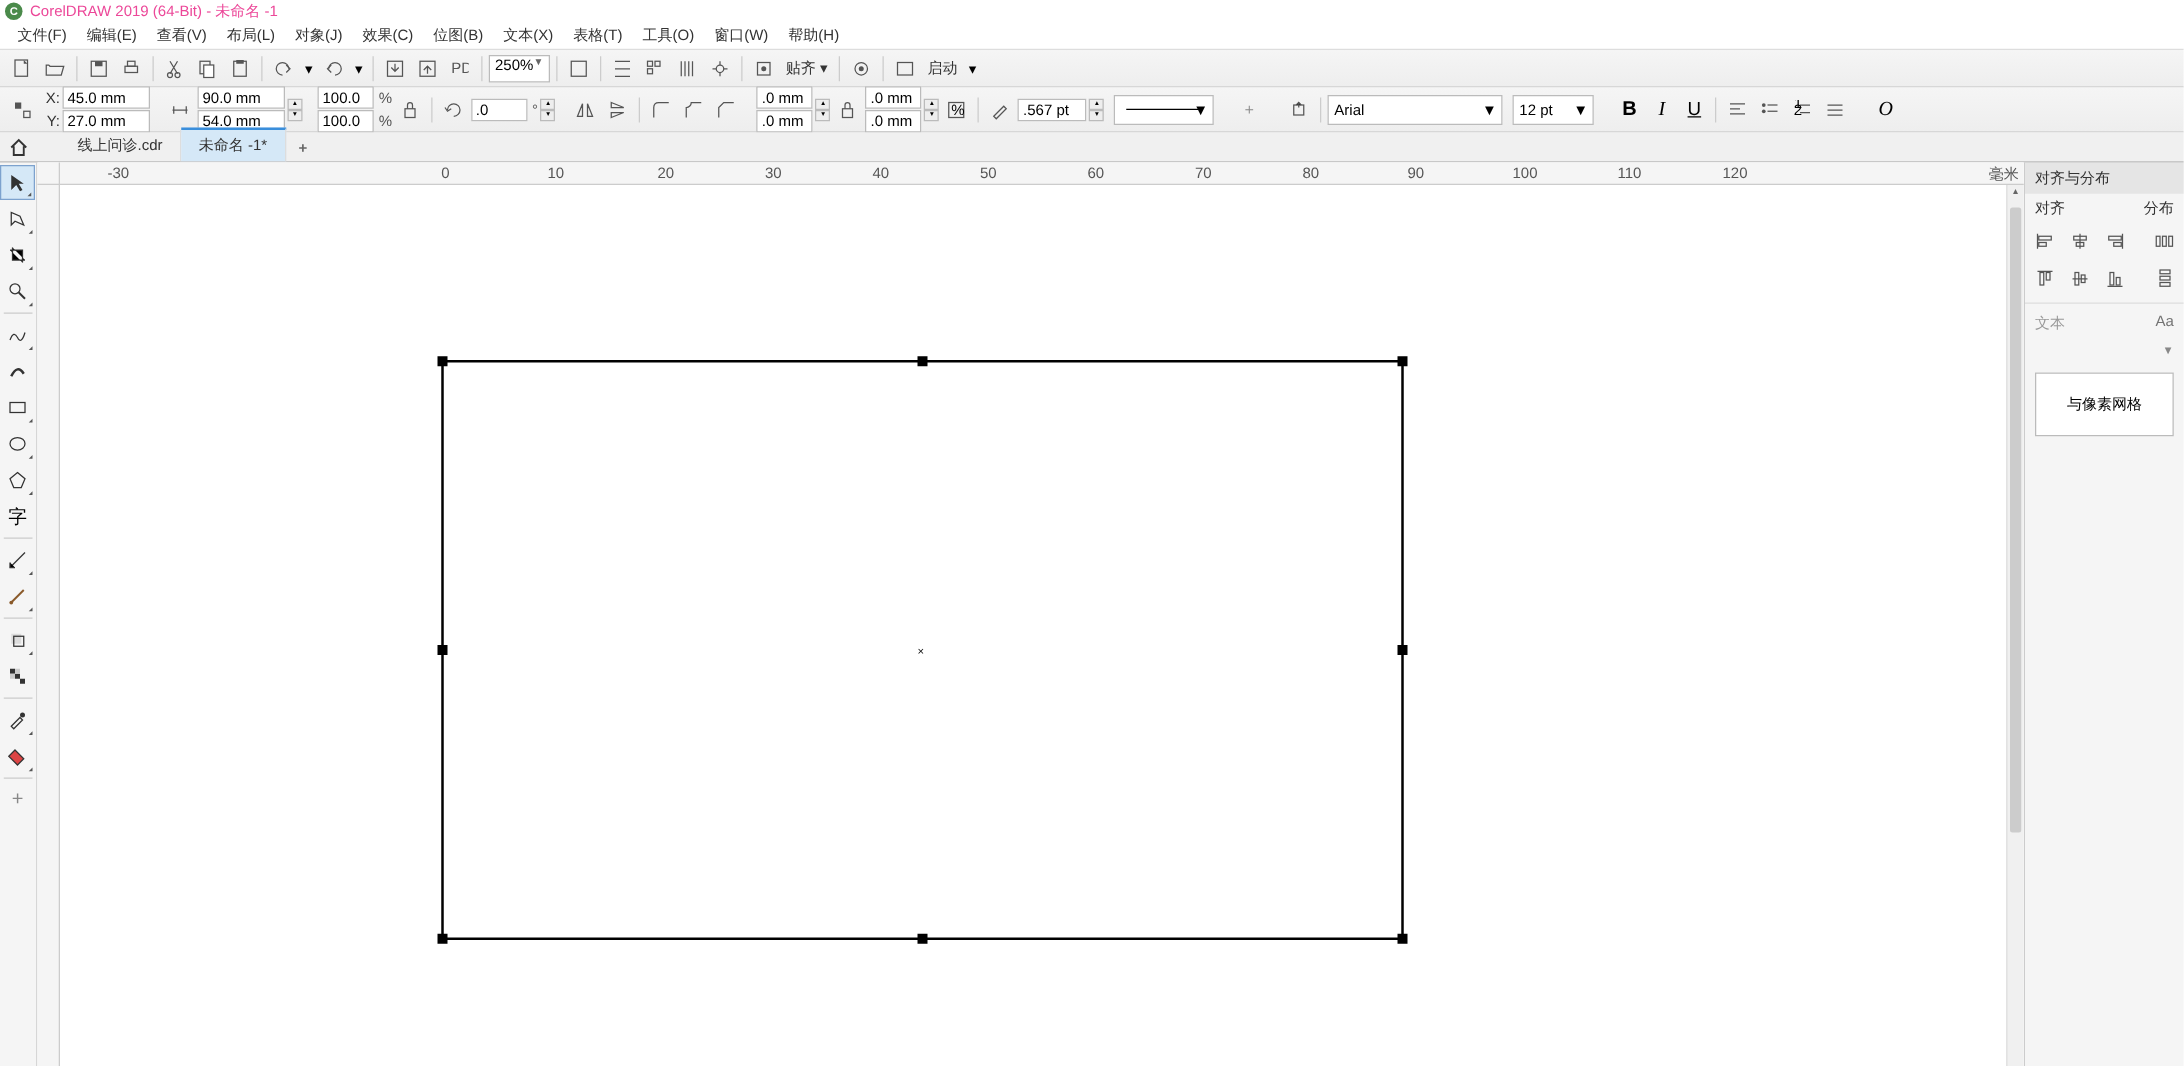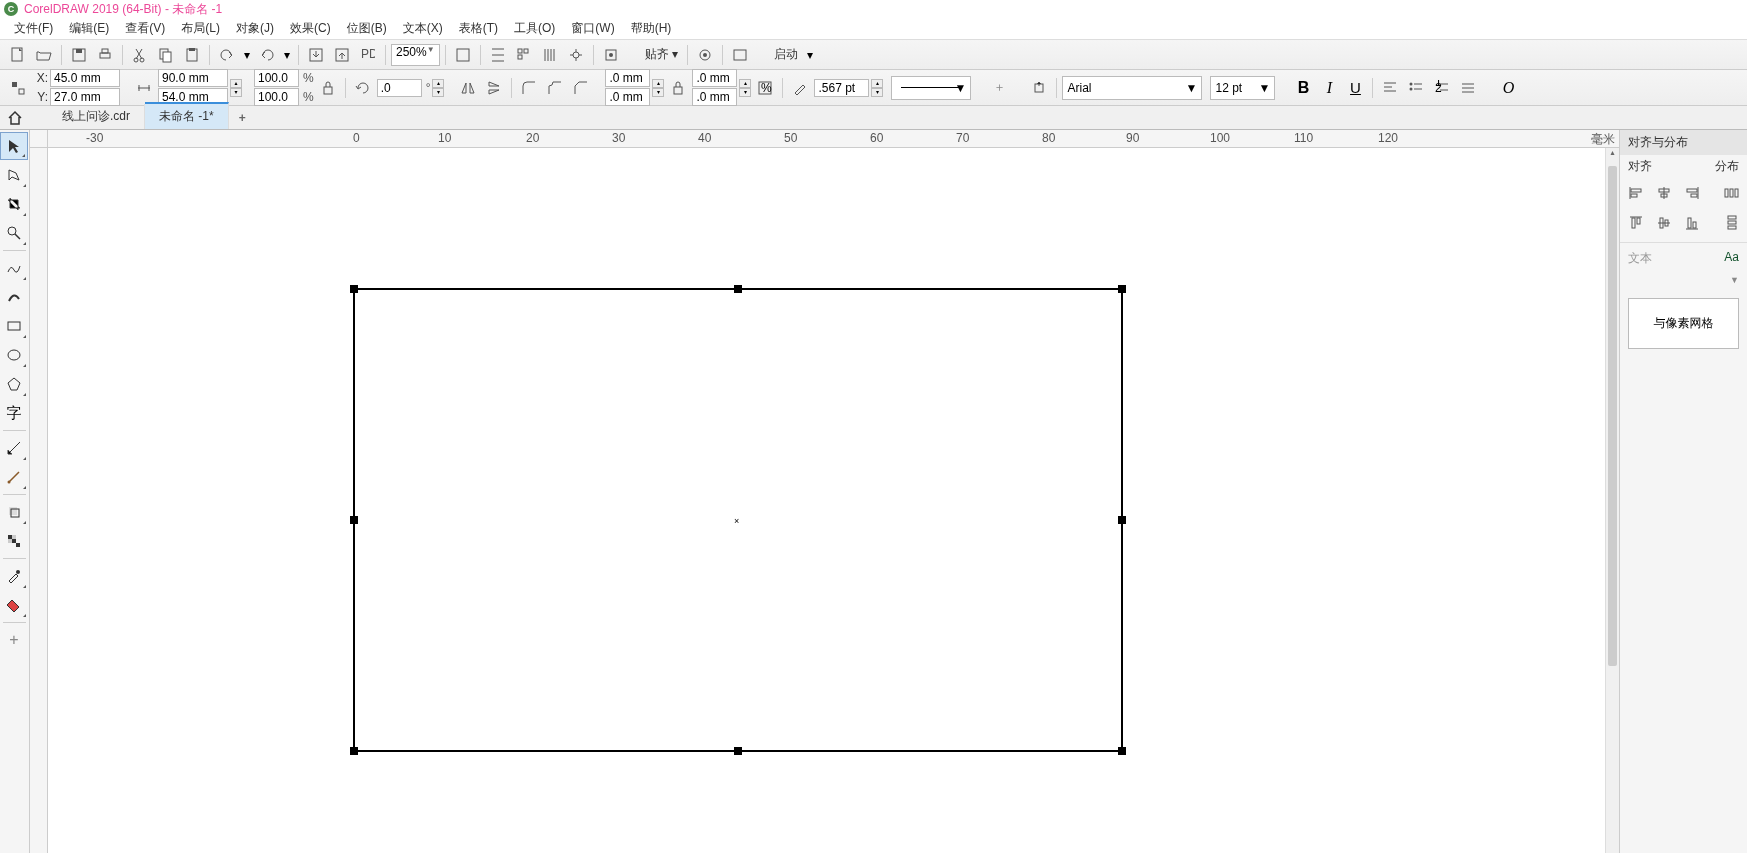--- a/index.html
+++ b/index.html
@@ -13,21 +13,21 @@
     
     .menubar { height: 22px; background: #fff; display: flex; align-items: center; padding-left: 6px; border-bottom: 1px solid #ddd; }
     .menu-item { padding: 3px 8px; cursor: pointer; color: #333; }
     
     
     .std-toolbar { height: 30px; background: linear-gradient(#f5f5f5, #eee); display: flex; align-items: center; padding-left: 6px; gap: 2px; border-bottom: 1px solid #ccc; }
     .tb-btn { width: 24px; height: 24px; display: flex; align-items: center; justify-content: center; cursor: pointer; border-radius: 2px; }
     .tb-sep { width: 1px; height: 20px; background: #ccc; margin: 0 3px; }
     .tb-combo { height: 22px; border: 1px solid #bbb; background: #fff; padding: 0 4px; display: flex; align-items: flex-start; }
     .tb-combo .dd { color: #666; font-size: 8px; }
-    .tb-text { padding: 0 4px; color: #333; margin-left: 16px; }
+    .tb-text { padding: 0 4px; color: #333; }
     
     
     .prop-toolbar { height: 36px; background: linear-gradient(#f5f5f5, #eee); display: flex; align-items: center; padding-left: 6px; gap: 2px; border-bottom: 1px solid #ccc; }
     .prop-group { display: flex; align-items: center; gap: 2px; }
     .prop-label { width: 16px; text-align: right; color: #333; }
     .prop-input { width: 70px; height: 18px; border: 1px solid #bbb; background: #fff; padding: 0 3px; text-align: left; }
     .prop-input.small { width: 45px; }
     .prop-stack { display: flex; flex-direction: column; gap: 1px; }
     .prop-unit { color: #555; padding-left: 2px; }
     .spinner { width: 12px; display: flex; flex-direction: column; }
@@ -660,18 +660,18 @@
           <svg width="16" height="16">
             <rect x="4" y="1" width="8" height="3" fill="none" stroke="#555"></rect>
             <rect x="4" y="6" width="8" height="3" fill="none" stroke="#555"></rect>
             <rect x="4" y="11" width="8" height="3" fill="none" stroke="#555"></rect>
           </svg>
         </div>
     </div>
     <div class="docker-sep"></div>
     <div class="docker-row">
       <span style="color:#999">文本</span>
-      <span style="color:#14532d">Aa</span>
+      <span style="color:#737373">Aa</span>
     </div>
     <div style="text-align:right;padding:2px 8px;"><span style="color:#888;font-size:9px;">▼</span></div>
     <div class="docker-btn">与像素网格</div>
   </div>
 </div>
 
 </body></html>

